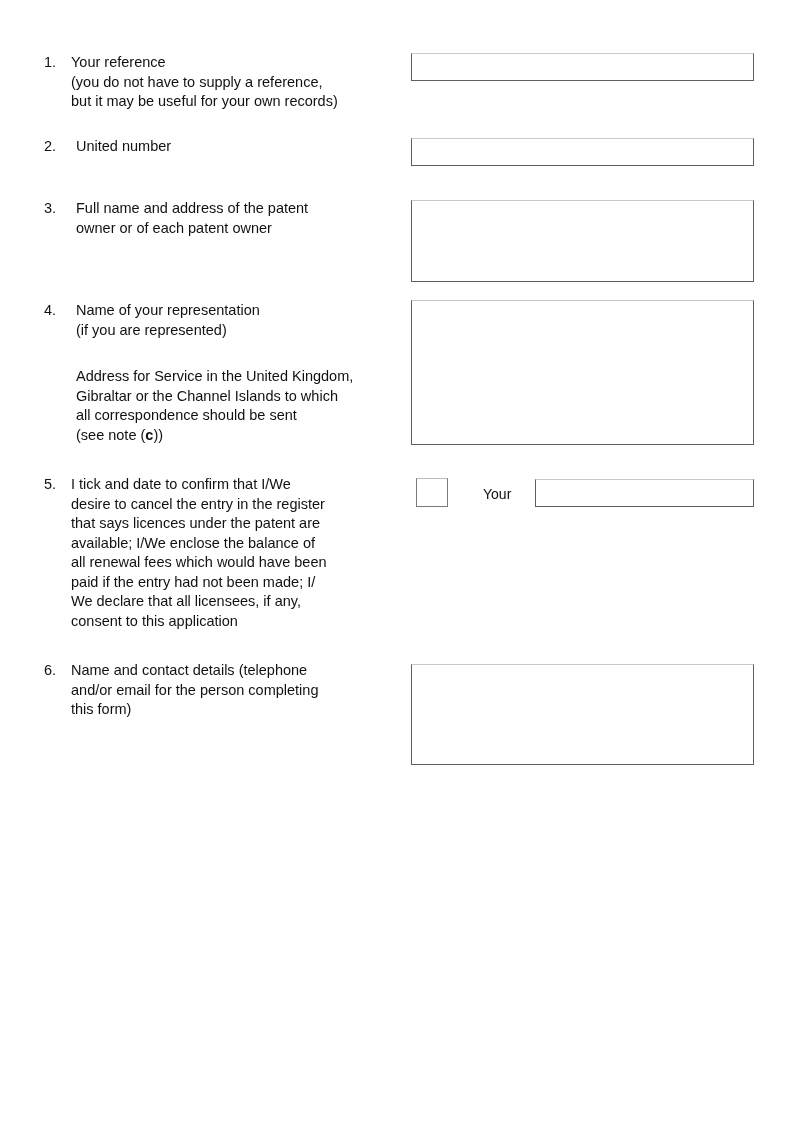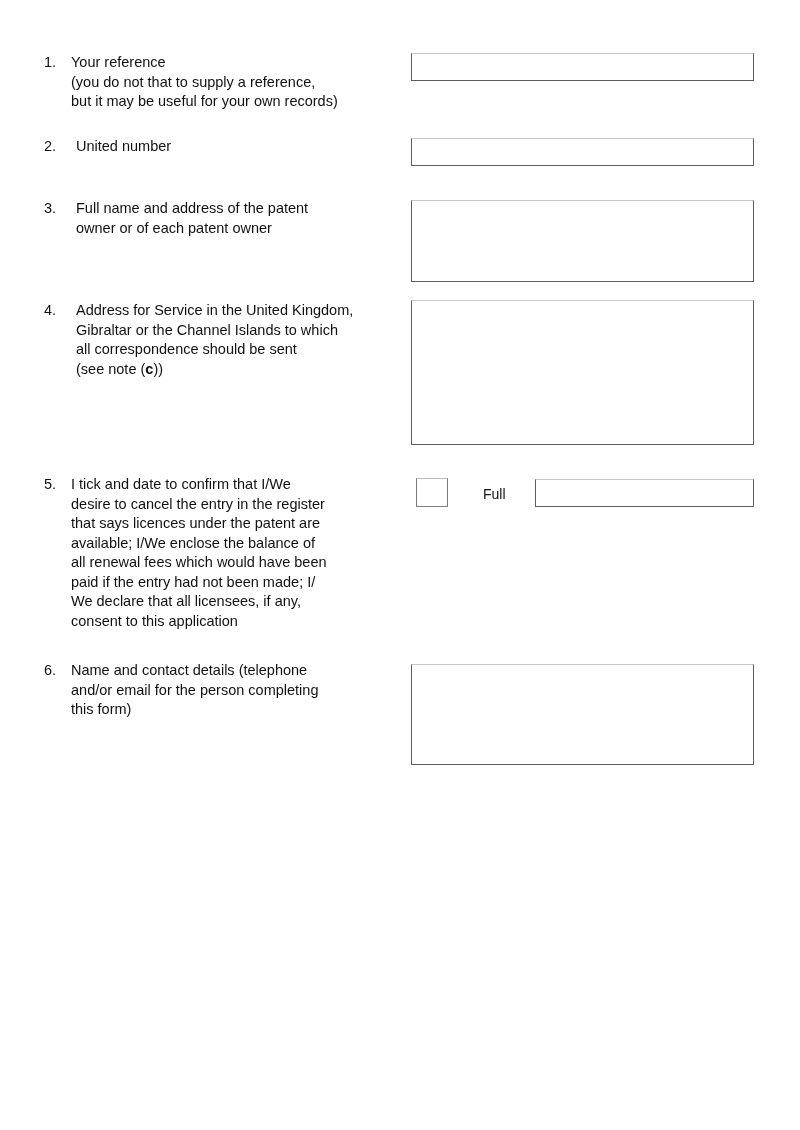--- a/index.html
+++ b/index.html
@@ -51,21 +51,21 @@
     color: #111111;
     white-space: pre-line;
   }
   .label.i1 { left: 71px; }
   .label.i2 { left: 76px; }
 
   .label .para {
     display: block;
   }
   .label .para + .para {
-    margin-top: 35px;
+    margin-top: 27px;
   }
 
   .label b {
     font-weight: bold;
   }
 
   
   .box {
     position: absolute;
     background: #ffffff;
@@ -91,60 +91,61 @@
   }
 </style>
 </head>
 <body>
 
 <div class="page">
 
   <div class="row" style="top:53px;">
     <span class="num">1.</span>
     <span class="label i1">Your reference
-(you do not that to supply a reference,
+(you do not have to supply a reference,
 but it may be useful for your own records)</span>
   </div>
   <div class="box" style="left:411px; top:53px; width:343px; height:28px;"></div>
 
   <div class="row" style="top:137px;">
     <span class="num">2.</span>
     <span class="label i2">United number</span>
   </div>
   <div class="box" style="left:411px; top:138px; width:343px; height:28px;"></div>
 
   <div class="row" style="top:199px;">
     <span class="num">3.</span>
     <span class="label i2">Full name and address of the patent
 owner or of each patent owner</span>
   </div>
   <div class="box" style="left:411px; top:200px; width:343px; height:82px;"></div>
 
   <div class="row" style="top:301px;">
     <span class="num">4.</span>
-    <span class="label i2"><span class="para"><span>Address for Service in the United Kingdom,
+    <span class="label i2"><span class="para">Name of your representation
+(if you are represented)</span><span class="para"><span>Address for Service in the United Kingdom,
 Gibraltar or the Channel Islands to which
 all correspondence should be sent
 (see note (</span><b>c</b><span>))</span></span></span>
   </div>
   <div class="box" style="left:411px; top:300px; width:343px; height:145px;"></div>
 
   <div class="row" style="top:475px;">
     <span class="num">5.</span>
     <span class="label i1">I tick and date to confirm that I/We
 desire to cancel the entry in the register
 that says licences under the patent are
 available; I/We enclose the balance of
 all renewal fees which would have been
 paid if the entry had not been made; I/
 We declare that all licensees, if any,
 consent to this application</span>
   </div>
   <div class="checkbox" style="left:416px; top:478px; width:32px; height:29px;"></div>
-  <span class="datelabel" style="left:483px; top:485px;">Full</span>
+  <span class="datelabel" style="left:483px; top:485px;">Your</span>
   <div class="box" style="left:535px; top:479px; width:219px; height:28px;"></div>
 
   <div class="row" style="top:661px;">
     <span class="num">6.</span>
     <span class="label i1">Name and contact details (telephone
 and/or email for the person completing
 this form)</span>
   </div>
   <div class="box" style="left:411px; top:664px; width:343px; height:101px;"></div>
 

